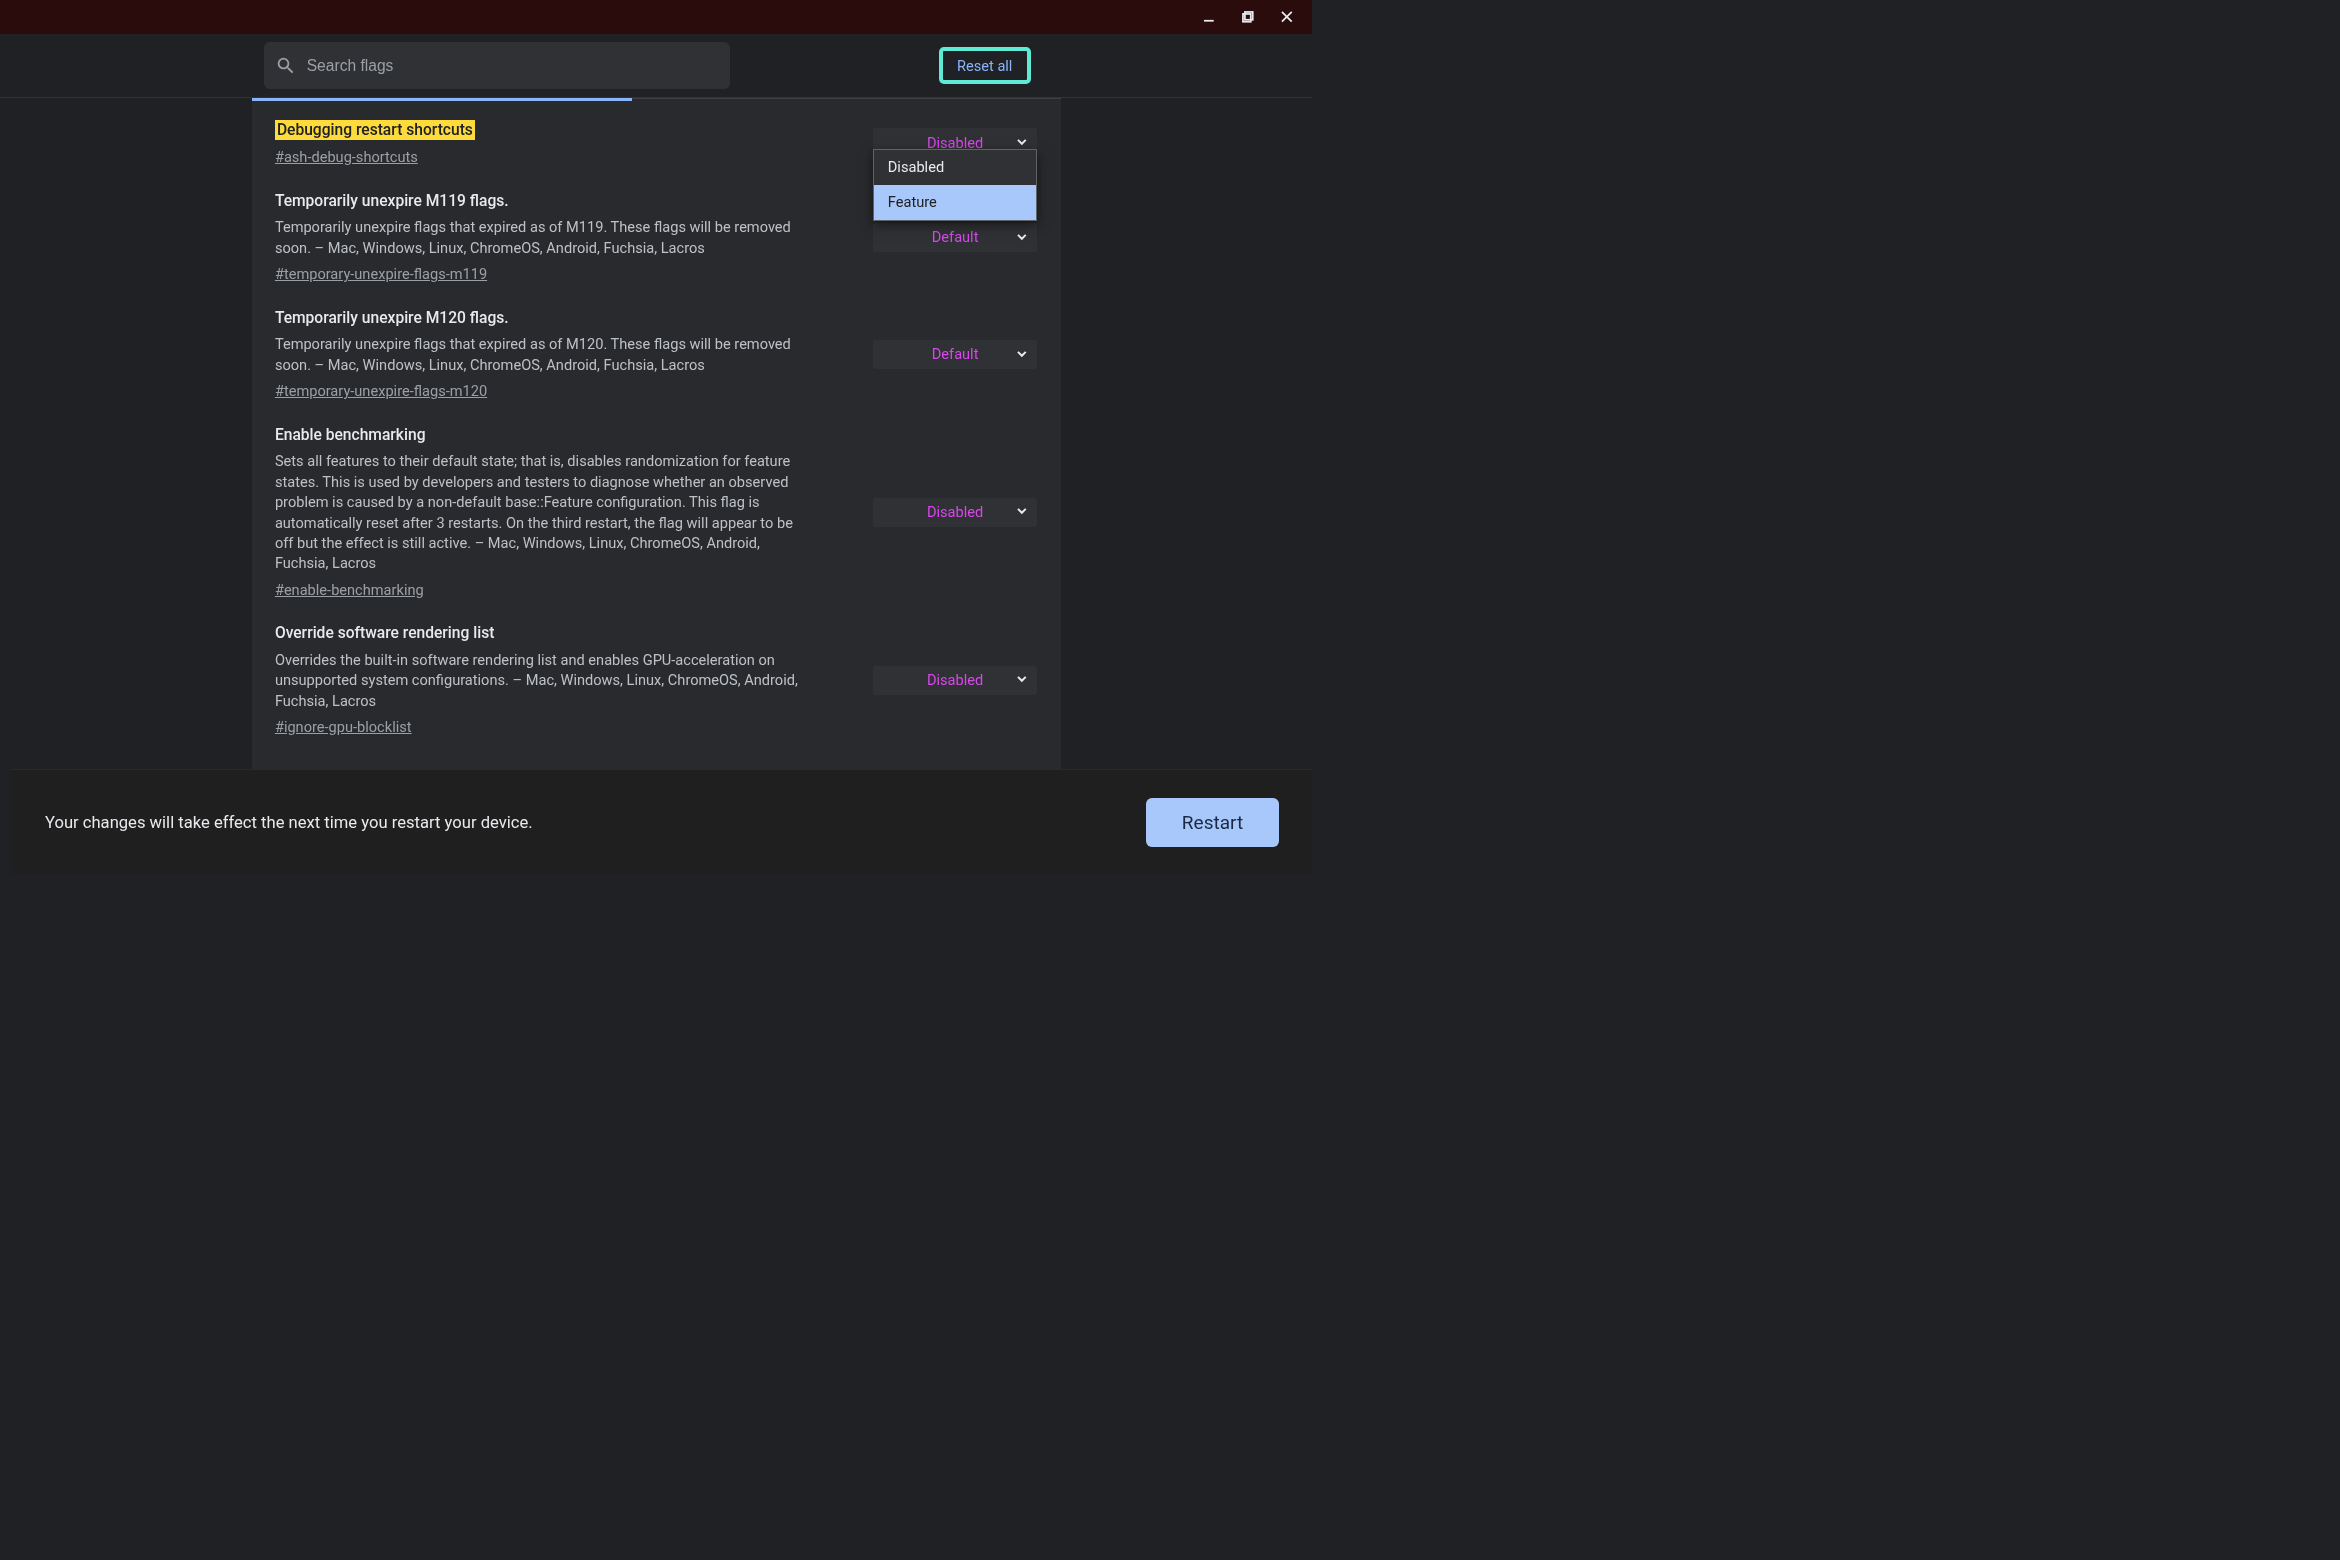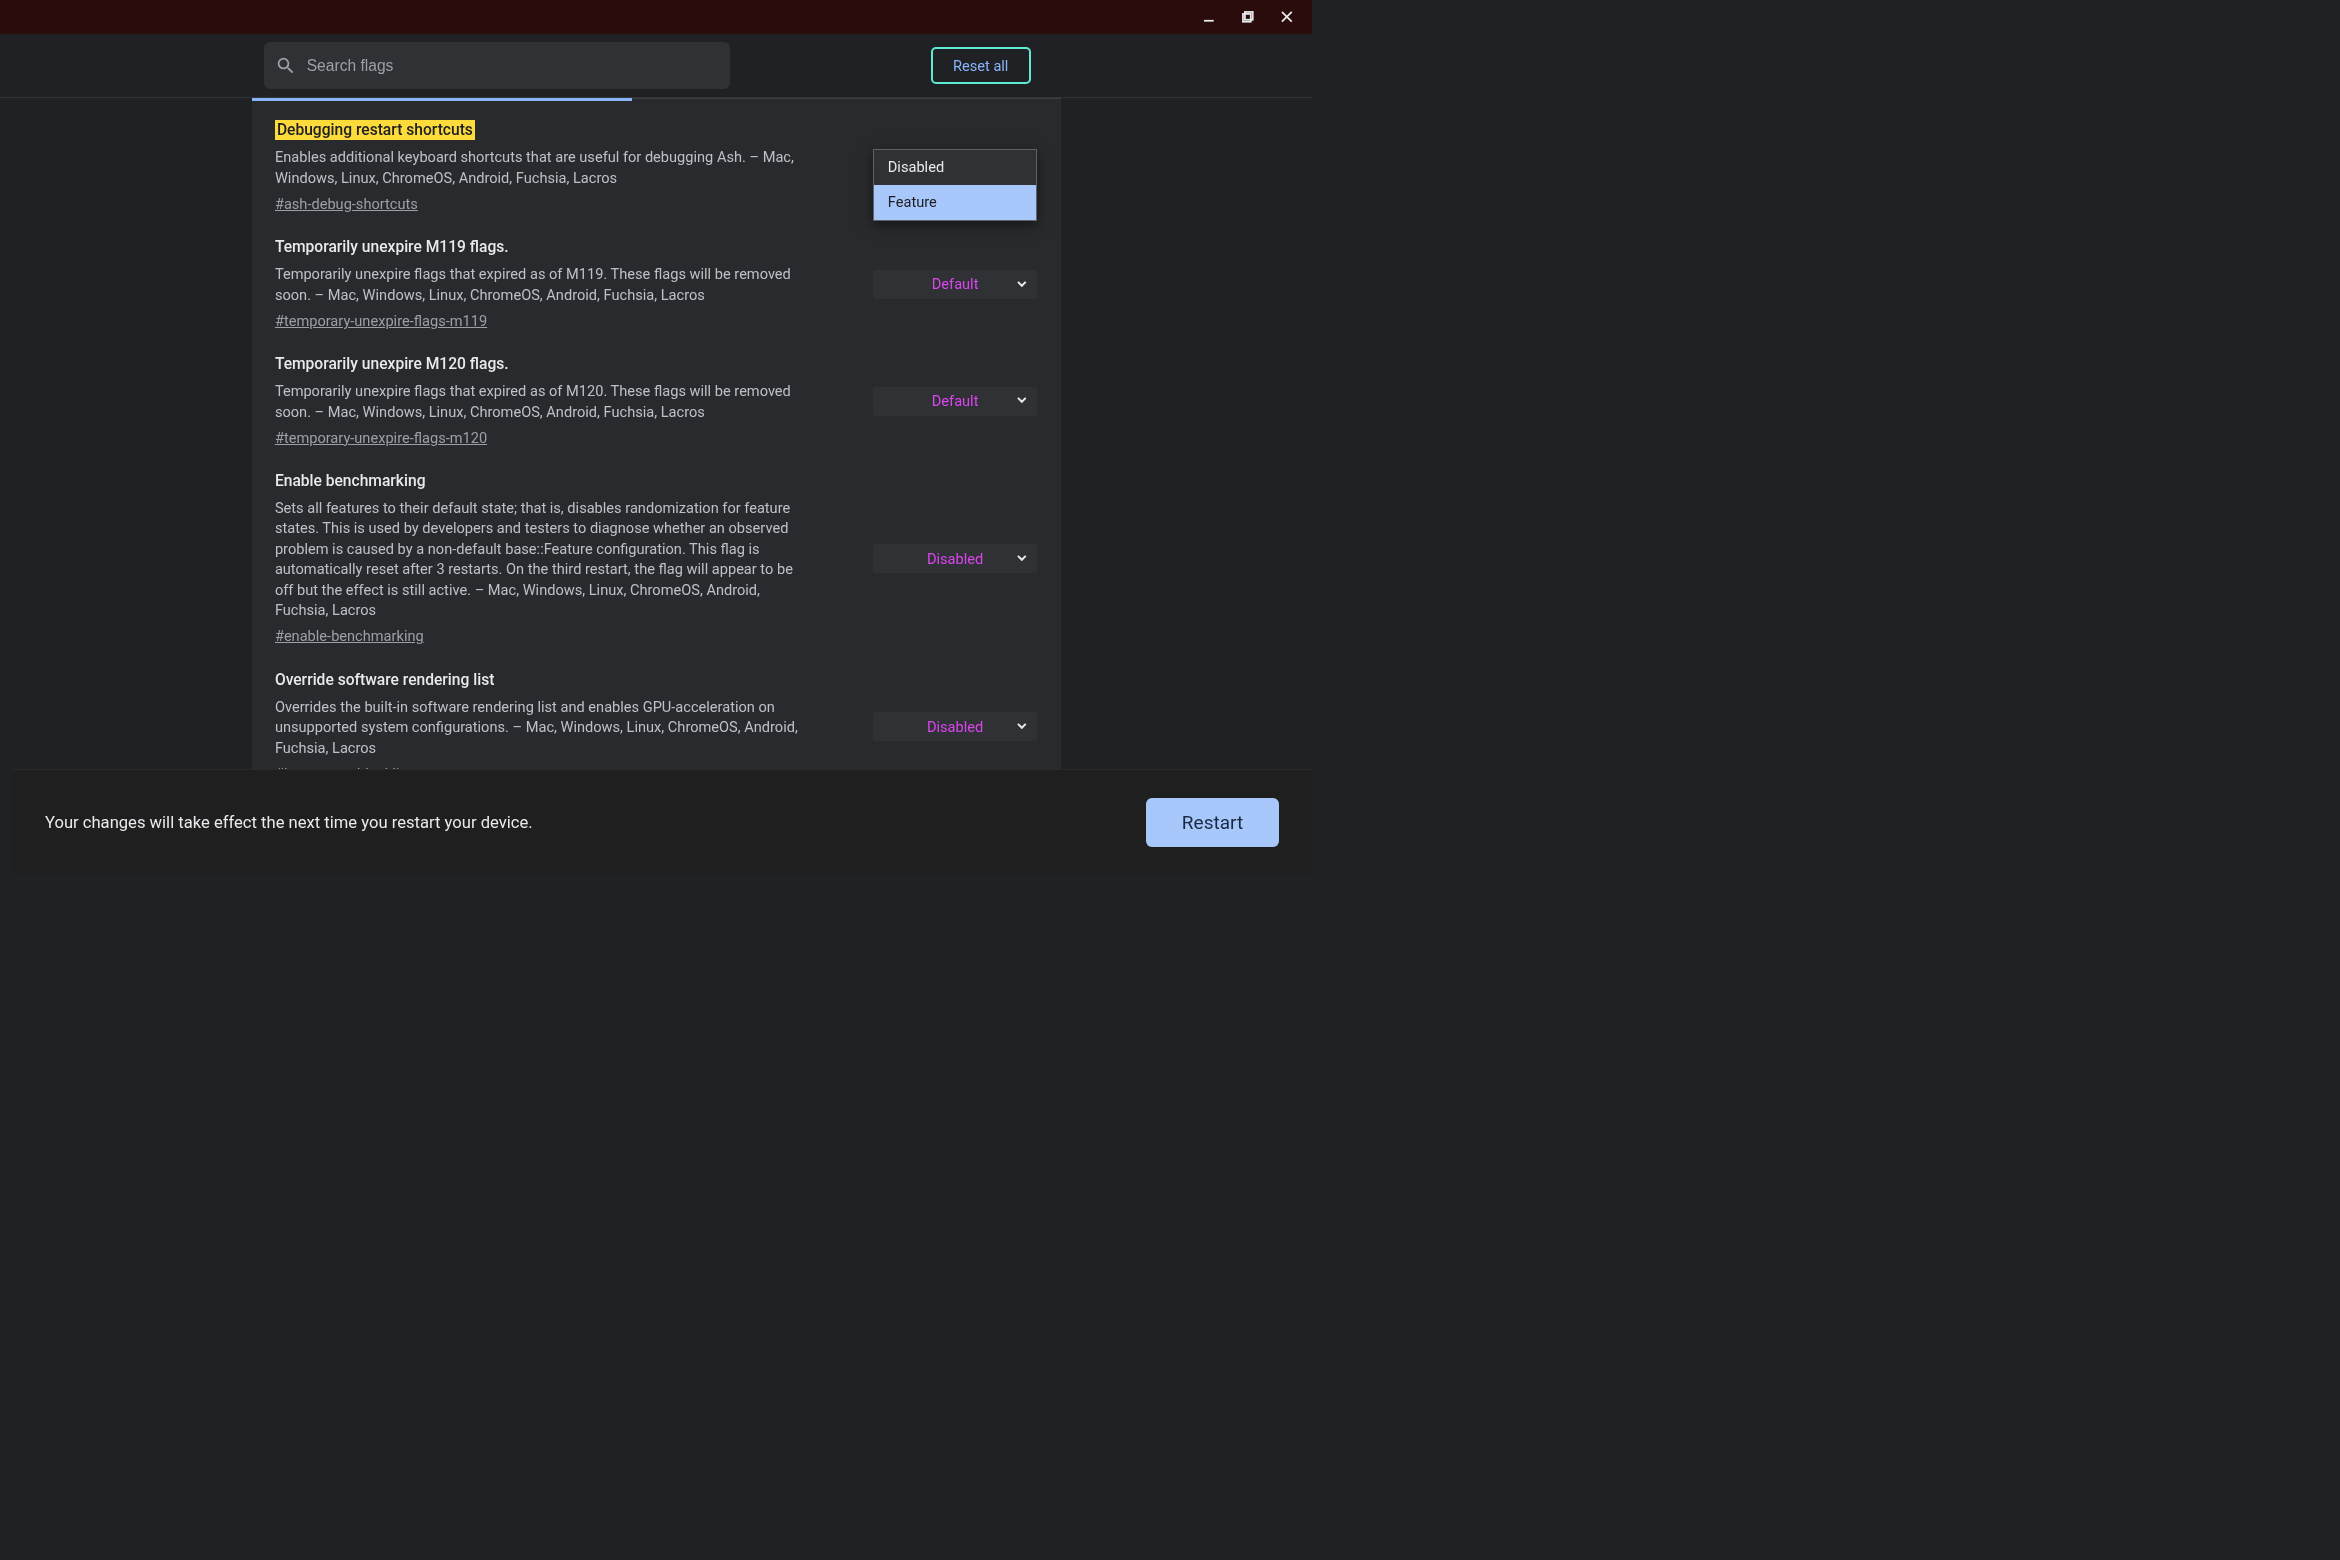--- a/index.html
+++ b/index.html
@@ -63,23 +63,23 @@
   .searchbox input {
     flex: 1;
     background: transparent;
     border: none;
     outline: none;
     color: #e8eaed;
     font-size: 15.6px;
   }
   .searchbox input::placeholder { color: #9aa0a6; }
   .reset-btn {
-    width: 100px;
+    width: 92px;
     height: 37px;
-    border: 2px solid #5eead4;
+    border: 4px solid #5eead4;
     border-radius: 4.9px;
     background: transparent;
     color: #8ab4f8;
     font-size: 14.6px;
     display: flex;
     align-items: center;
     justify-content: center;
   }
 
   
@@ -266,21 +266,21 @@
   </div>
 </div>
 
 <div class="page">
   <div class="content">
     <div class="tab-underline"></div>
     <div class="tab-indicator"></div>
 
     <div id="flags-container">
         <div class="flag">
-          <div class="left"><span class="flag-title highlight">Debugging restart shortcuts</span><div style="height: 0px;"></div><div class="flag-desc">Enables additional keyboard shortcuts that are useful for debugging Ash. – Mac, Windows, Linux, ChromeOS, Android, Fuchsia, Lacros</div><a class="flag-anchor">#ash-debug-shortcuts</a></div>
+          <div class="left"><span class="flag-title highlight">Debugging restart shortcuts</span><div style="height: 0px;"></div><a class="flag-anchor">#ash-debug-shortcuts</a></div>
           <div class="right">
             <div class="select">
               <span>Disabled</span>
               <span class="chev"><svg viewBox="0 0 12 12">
                   <polyline points="2,4 6,8 10,4"></polyline>
                 </svg></span>
             </div>
             <div class="dropdown">
               <div class="opt">Disabled</div>
               <div class="opt sel">Feature</div>

